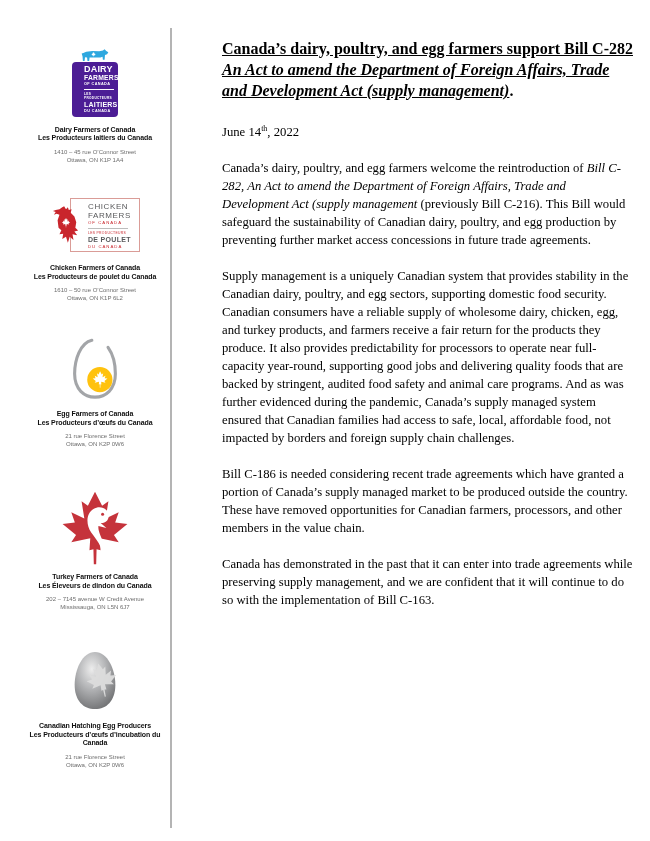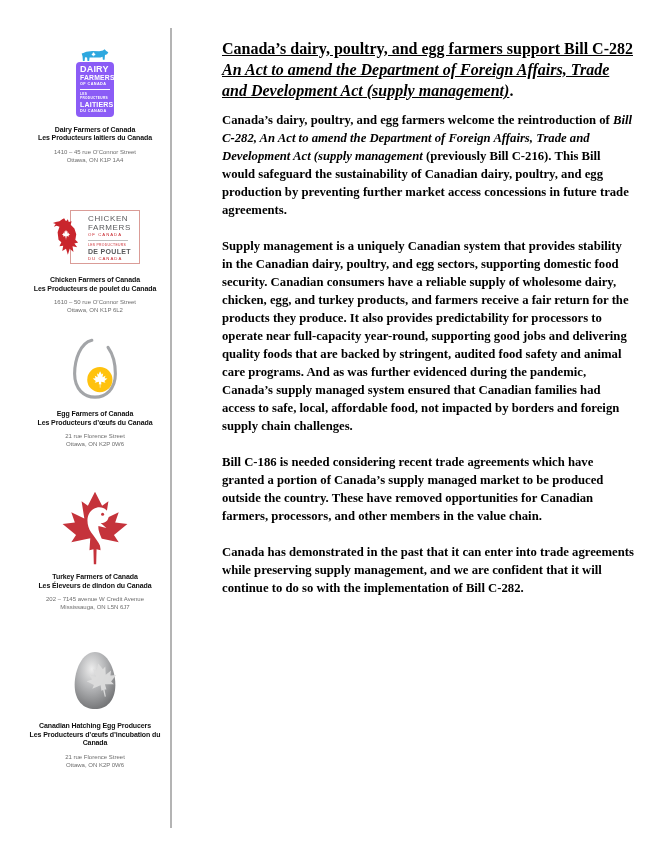--- a/index.html
+++ b/index.html
@@ -7,51 +7,51 @@
         font-family:"Liberation Serif",serif;color:#000;}
   
   .divider{position:absolute;left:170px;top:28px;width:1.5px;height:800px;background:#b4b4b4;}
   .org{position:absolute;left:18px;width:154px;text-align:center;}
   .org-name{font-family:"Liberation Sans",sans-serif;font-weight:bold;font-size:7px;
             line-height:8.5px;color:#101010;letter-spacing:-0.1px;}
   .org-addr{font-family:"Liberation Sans",sans-serif;font-size:6px;line-height:8px;
             color:#6d6d6d;margin-top:5px;}
   .logo-wrap{display:flex;flex-direction:column;align-items:center;}
   
-  .dairy-box{width:38px;background:#8b5cf6;border-radius:4px;margin:-1px auto 0;
-             padding:3px 0 3px 0;color:#fff;font-family:"Liberation Sans",sans-serif;
+  .dairy-box{width:38px;background:#4c1d95;border-radius:4px;margin:-1px auto 0;
+             padding:3px 0 3px 8px;color:#fff;font-family:"Liberation Sans",sans-serif;
              font-weight:bold;text-align:left;}
   .dairy-box div{padding-left:4px;}
   .dl1{font-size:9px;line-height:9px;letter-spacing:.2px;}
   .dl2{font-size:6.8px;line-height:7.5px;letter-spacing:.2px;}
   .dl3{font-size:3.8px;line-height:5px;letter-spacing:.4px;}
   .drule{height:1px;background:#fff;margin:2px 4px 2px 4px;padding:0!important;}
   .dl4{font-size:3.2px;line-height:4.5px;letter-spacing:.3px;}
   .dl5{font-size:7px;line-height:8px;letter-spacing:.2px;}
   .dl6{font-size:3.8px;line-height:5px;letter-spacing:.4px;}
   
-  .chicken-logo{position:relative;width:90px;height:62px;margin:12px auto 6px;}
+  .chicken-logo{position:relative;width:90px;height:62px;margin:0 auto 6px;}
   .chicken-box{position:absolute;right:0;top:2px;width:70px;height:54px;background:#fff;
                border:1.5px solid #DA9C97;box-sizing:border-box;text-align:left;
                padding:4px 0 0 17px;font-family:"Liberation Sans",sans-serif;}
   .cl1,.cl2{font-size:8px;line-height:8.5px;color:#58595B;letter-spacing:.6px;}
   .cl3{font-size:4.3px;line-height:6px;color:#C9252C;letter-spacing:1px;}
   .crule{width:40px;height:1px;background:#bdbdbd;margin:2px 0;}
   .cl4{font-size:3.4px;line-height:4.5px;color:#C9252C;letter-spacing:.3px;}
   .cl5{font-size:7px;line-height:8px;color:#58595B;font-weight:bold;letter-spacing:.3px;}
   .cl6{font-size:4.3px;line-height:6px;color:#C9252C;letter-spacing:1px;}
   .chicken-svg{position:absolute;left:2px;top:9px;}
   
   .main{position:absolute;left:222px;top:38px;width:412px;font-size:12.7px;}
   .title{margin:0;font-size:16px;font-weight:bold;line-height:21px;}
   .u{text-decoration:underline;}
   .it{font-style:italic;}
   .date{margin:22px 0 0;line-height:18px;}
   sup{font-size:8px;line-height:0;vertical-align:super;}
-  .para{margin:10px 0 0;line-height:18px;font-weight:bold;}
+  .para{margin:18px 0 0;line-height:18px;}
   .para + .para{margin-top:18px;}
   svg{display:block;}
 </style>
 </head>
 <body>
 
 <svg width="0" height="0" style="position:absolute" aria-hidden="true">
   <defs>
     <path id="maple" d="M50 4 L41 22 L33 16 L36.5 38 L20 30 L24.5 43 L9 45 L26 59 L20 68
       L44 63 L43 78 L48 77 L48.5 96 L51.5 96 L52 77 L57 78 L56 63 L80 68 L74 59 L91 45
@@ -174,23 +174,24 @@
     </div>
     <div class="org-addr">
       <div>21 rue Florence Street</div>
       <div>Ottawa, ON  K2P 0W6</div>
     </div>
   </div>
 
   <div class="main">
     <h1 class="title"><span class="u">Canada’s dairy, poultry, and egg farmers support Bill C-282 </span><span class="u it">An Act to amend the Department of Foreign Affairs, Trade and Development Act (supply management)</span><span>.</span></h1>
 
+    <p class="date"><span>June 14</span><sup>th</sup><span>, 2022</span></p>
 
     <p class="para"><span>Canada’s dairy, poultry, and egg farmers welcome the reintroduction of </span><span class="it">Bill C-282, An Act to amend the Department of Foreign Affairs, Trade and Development Act (supply management</span><span> (previously Bill C-216). This Bill would safeguard the sustainability of Canadian dairy, poultry, and egg production by preventing further market access concessions in future trade agreements.</span></p>
 
     <p class="para">Supply management is a uniquely Canadian system that provides stability in the Canadian dairy, poultry, and egg sectors, supporting domestic food security. Canadian consumers have a reliable supply of wholesome dairy, chicken, egg, and turkey products, and farmers receive a fair return for the products they produce. It also provides predictability for processors to operate near full-capacity year-round, supporting good jobs and delivering quality foods that are backed by stringent, audited food safety and animal care programs. And as was further evidenced during the pandemic, Canada’s supply managed system ensured that Canadian families had access to safe, local, affordable food, not impacted by borders and foreign supply chain challenges.</p>
 
     <p class="para">Bill C-186 is needed considering recent trade agreements which have granted a portion of Canada’s supply managed market to be produced outside the country.  These have removed opportunities for Canadian farmers, processors, and other members in the value chain.</p>
 
-    <p class="para">Canada has demonstrated in the past that it can enter into trade agreements while preserving supply management, and we are confident that it will continue to do so with the implementation of Bill C-282.</p>
+    <p class="para">Canada has demonstrated in the past that it can enter into trade agreements while preserving supply management, and we are confident that it will continue to do so with the implementation of Bill C-163.</p>
   </div>
 
 </div>
 
 </body></html>

